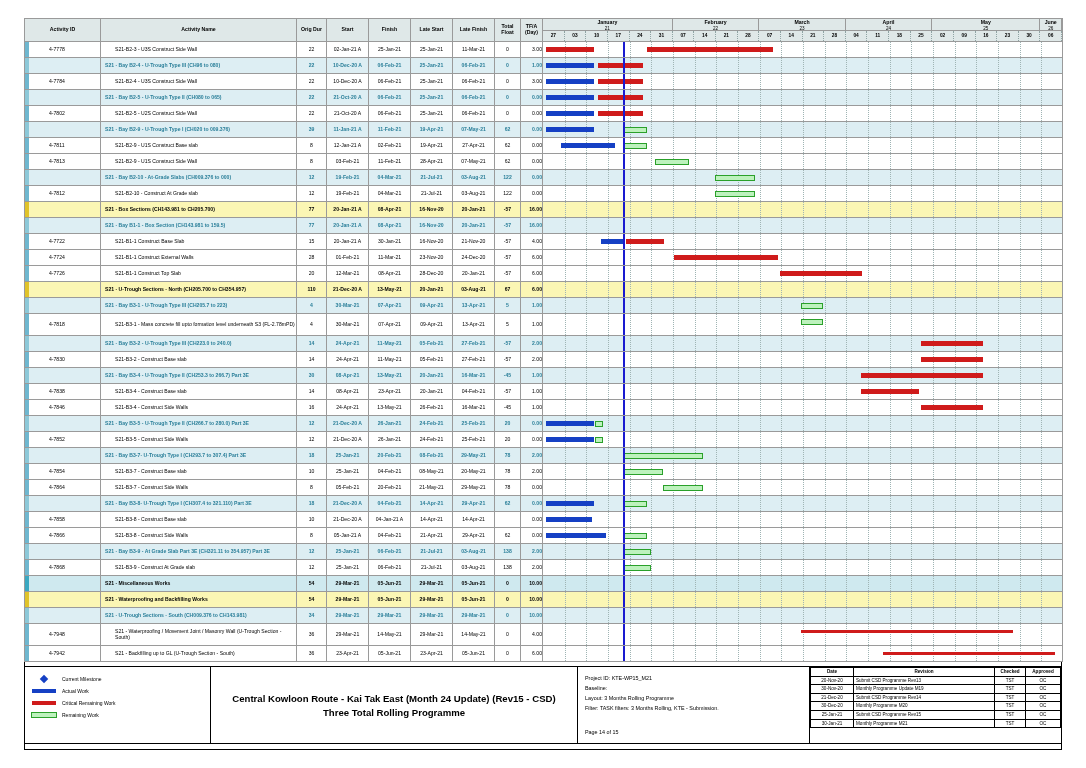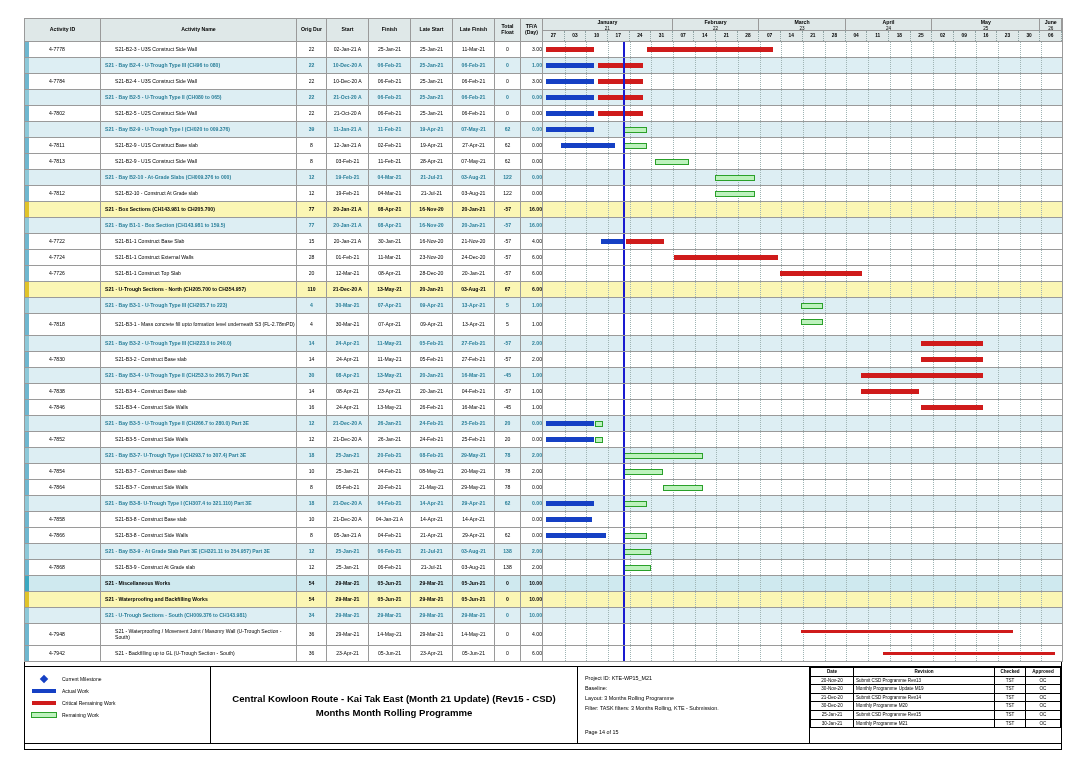--- a/index.html
+++ b/index.html
@@ -1732,22 +1732,22 @@
           </div>
           <div class="legend-row">
             <div class="lg-sym">
               <div class="lg-bar lg-rem"></div>
             </div>
             <div>Remaining Work</div>
           </div>
         </div>
     </div>
     <div class="title-box">
-      <div class="title-1">Central Kowloon Route - Kai Tak East (Month 21 Update) (Rev15 - CSD)</div>
-      <div class="title-2">Months Month Rolling Programme</div>
+      <div class="title-1">Central Kowloon Route - Kai Tak East (Month 24 Update) (Rev15 - CSD)</div>
+      <div class="title-2">Three Total Rolling Programme</div>
     </div>
     <div class="info-box">
       <div>Project ID: KTE-WP15_M21</div>
       <div>Baseline:</div>
       <div>Layout: 3 Months Rolling Programme</div>
       <div>Filter: TASK filters: 3 Months Rolling, KTE - Submission.</div>
       <div class="page-no">Page 14 of 15</div>
     </div>
     <div class="rev-box">
       <table class="rev">

